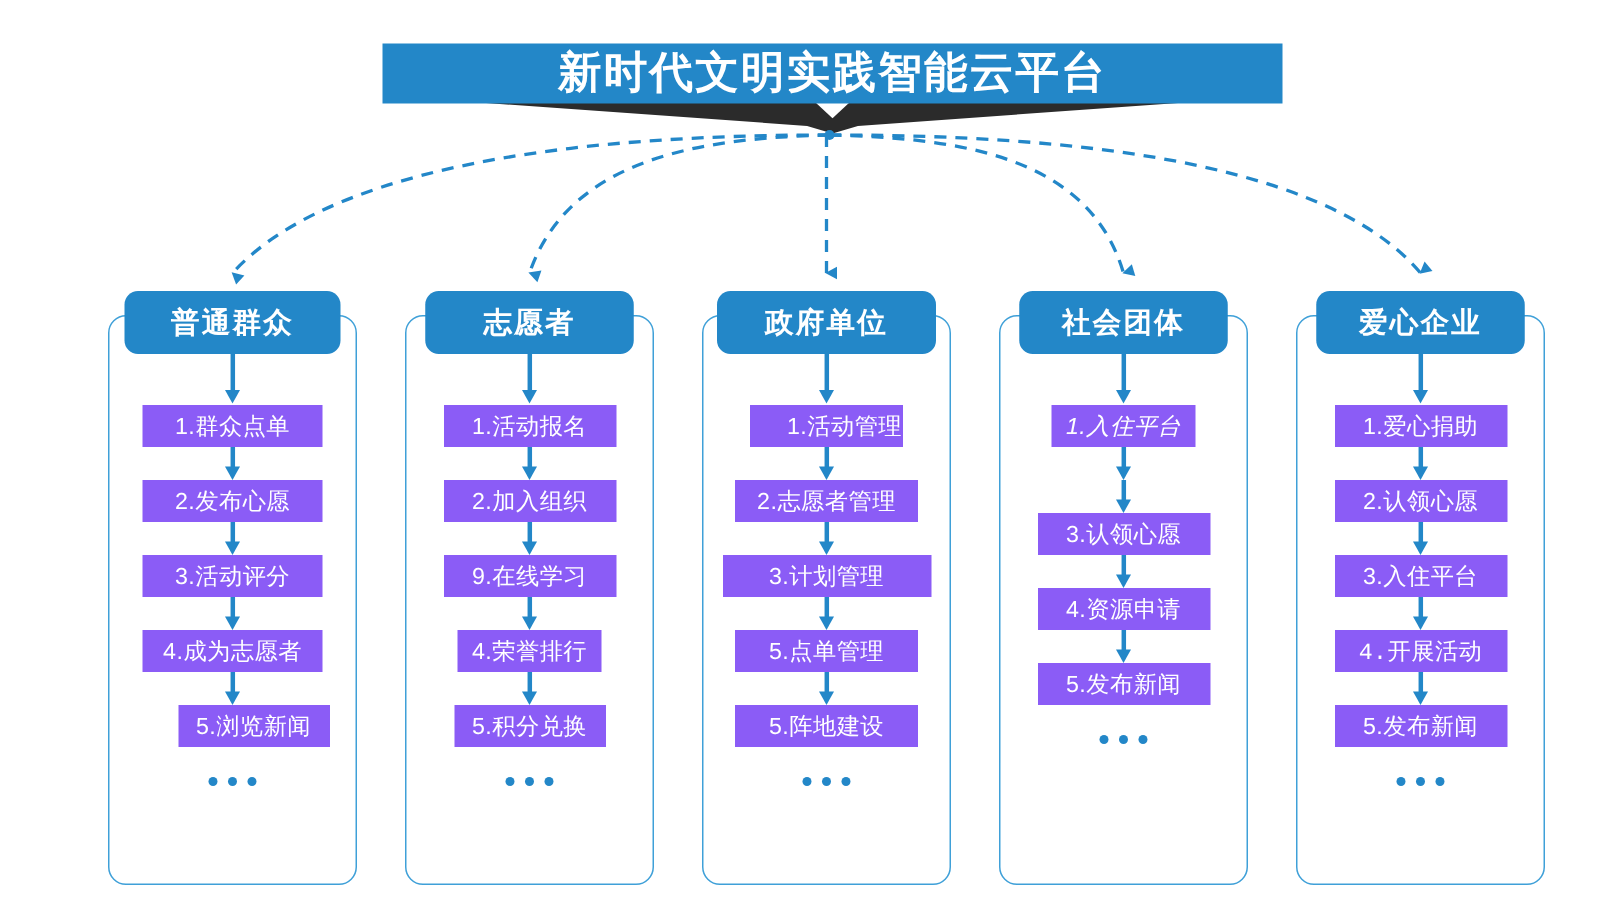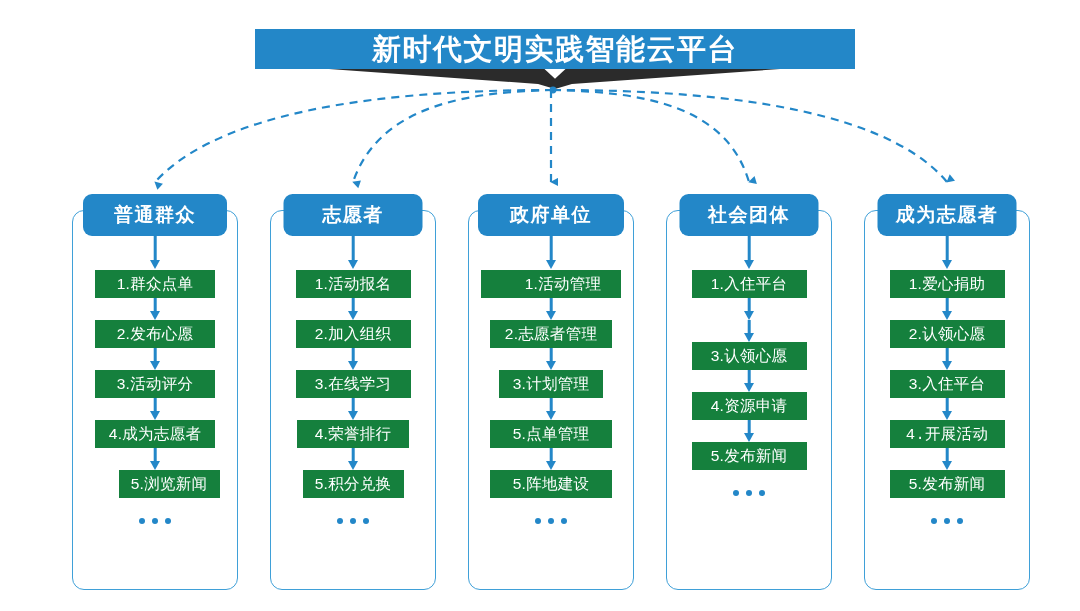--- a/index.html
+++ b/index.html
@@ -89,21 +89,21 @@
   }
   .col-inner {
     position: absolute;
     left: 0; right: 0;
     top: 25px;
     display: flex;
     flex-direction: column;
     align-items: center;
   }
   .step {
-    background: #15803d;
+    background: #8b5cf6;
     color: #ffffff;
     font-size: 15.5px;
     height: 28px;
     display: flex;
     align-items: center;
     justify-content: center;
     white-space: nowrap;
     letter-spacing: 0.3px;
   }
   .arrow-down {
@@ -204,73 +204,73 @@
         </div>
       </div>
       <div class="column" style="left: 270px; width: 166px;">
         <div class="col-header" style="width: 139px;">志愿者</div>
         <div class="col-inner">
           <div class="arrow-down long"></div>
           <div class="step" style="width: 115px;">1.活动报名</div>
           <div class="arrow-down"></div>
           <div class="step" style="width: 115px;">2.加入组织</div>
           <div class="arrow-down"></div>
-          <div class="step" style="width: 115px;">3.在线学习</div>
-          <div class="arrow-down"></div>
-          <div class="step" style="width: 112px;">4.荣誉排行</div>
+          <div class="step" style="width: 115px;">9.在线学习</div>
+          <div class="arrow-down"></div>
+          <div class="step" style="width: 96px;">4.荣誉排行</div>
           <div class="arrow-down"></div>
           <div class="step" style="width: 101px;">5.积分兑换</div>
           <div class="ellipsis" title="...">
             <i></i>
             <i></i>
             <i></i>
           </div>
         </div>
       </div>
       <div class="column" style="left: 468px; width: 166px;">
         <div class="col-header" style="width: 146px;">政府单位</div>
         <div class="col-inner">
           <div class="arrow-down long"></div>
-          <div class="step" style="width: 140px; padding-left: 24px;">1.活动管理</div>
+          <div class="step" style="width: 102px; padding-left: 24px;">1.活动管理</div>
           <div class="arrow-down"></div>
           <div class="step" style="width: 122px;">2.志愿者管理</div>
           <div class="arrow-down"></div>
-          <div class="step" style="width: 104px;">3.计划管理</div>
+          <div class="step" style="width: 139px;">3.计划管理</div>
           <div class="arrow-down"></div>
           <div class="step" style="width: 122px;">5.点单管理</div>
           <div class="arrow-down"></div>
           <div class="step" style="width: 122px;">5.阵地建设</div>
           <div class="ellipsis" title="...">
             <i></i>
             <i></i>
             <i></i>
           </div>
         </div>
       </div>
       <div class="column" style="left: 666px; width: 166px;">
         <div class="col-header" style="width: 139px;">社会团体</div>
         <div class="col-inner">
           <div class="arrow-down long"></div>
-          <div class="step" style="width: 115px;">1.入住平台</div>
+          <div class="step" style="width: 96px; font-style: italic;">1.入住平台</div>
           <div class="arrow-down"></div>
           <div class="arrow-down"></div>
           <div class="step" style="width: 115px;">3.认领心愿</div>
           <div class="arrow-down"></div>
           <div class="step" style="width: 115px;">4.资源申请</div>
           <div class="arrow-down"></div>
           <div class="step" style="width: 115px;">5.发布新闻</div>
           <div class="ellipsis" title="...">
             <i></i>
             <i></i>
             <i></i>
           </div>
         </div>
       </div>
       <div class="column" style="left: 864px; width: 166px;">
-        <div class="col-header" style="width: 139px;">成为志愿者</div>
+        <div class="col-header" style="width: 139px;">爱心企业</div>
         <div class="col-inner">
           <div class="arrow-down long"></div>
           <div class="step" style="width: 115px;">1.爱心捐助</div>
           <div class="arrow-down"></div>
           <div class="step" style="width: 115px;">2.认领心愿</div>
           <div class="arrow-down"></div>
           <div class="step" style="width: 115px;">3.入住平台</div>
           <div class="arrow-down"></div>
           <div class="step" style="width: 115px; font-family: Liberation Mono, monospace;">4.开展活动</div>
           <div class="arrow-down"></div>

